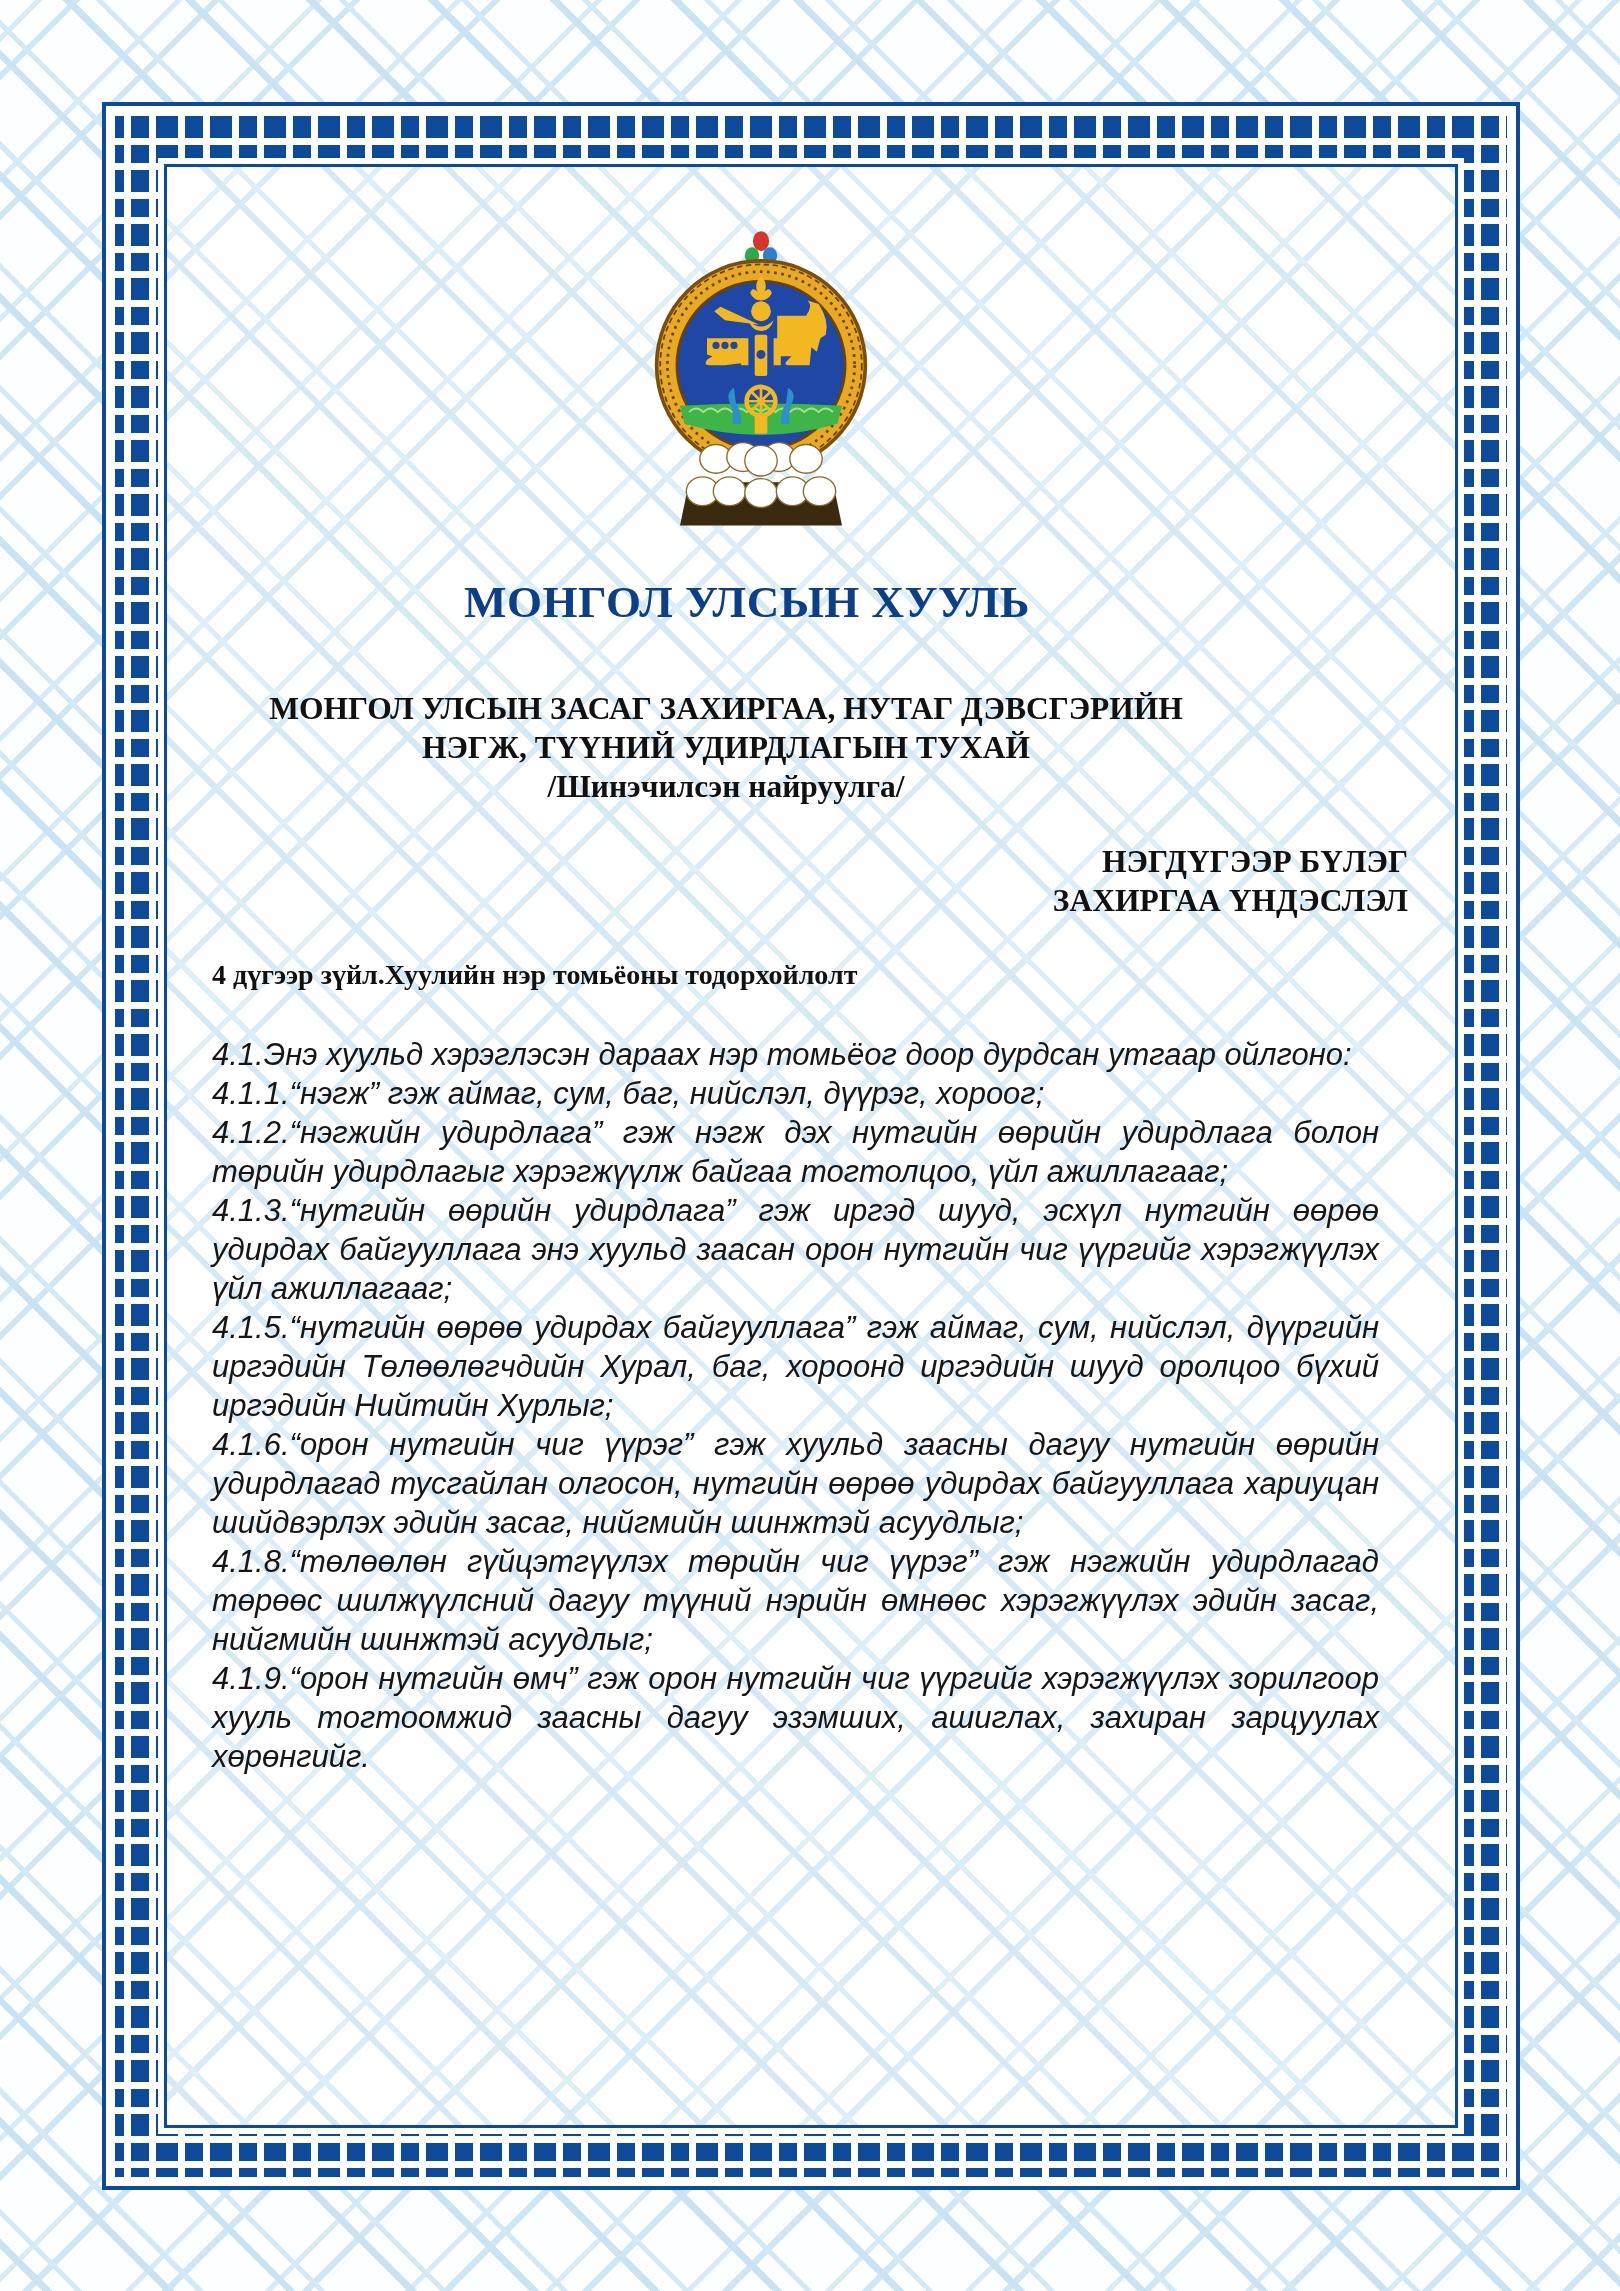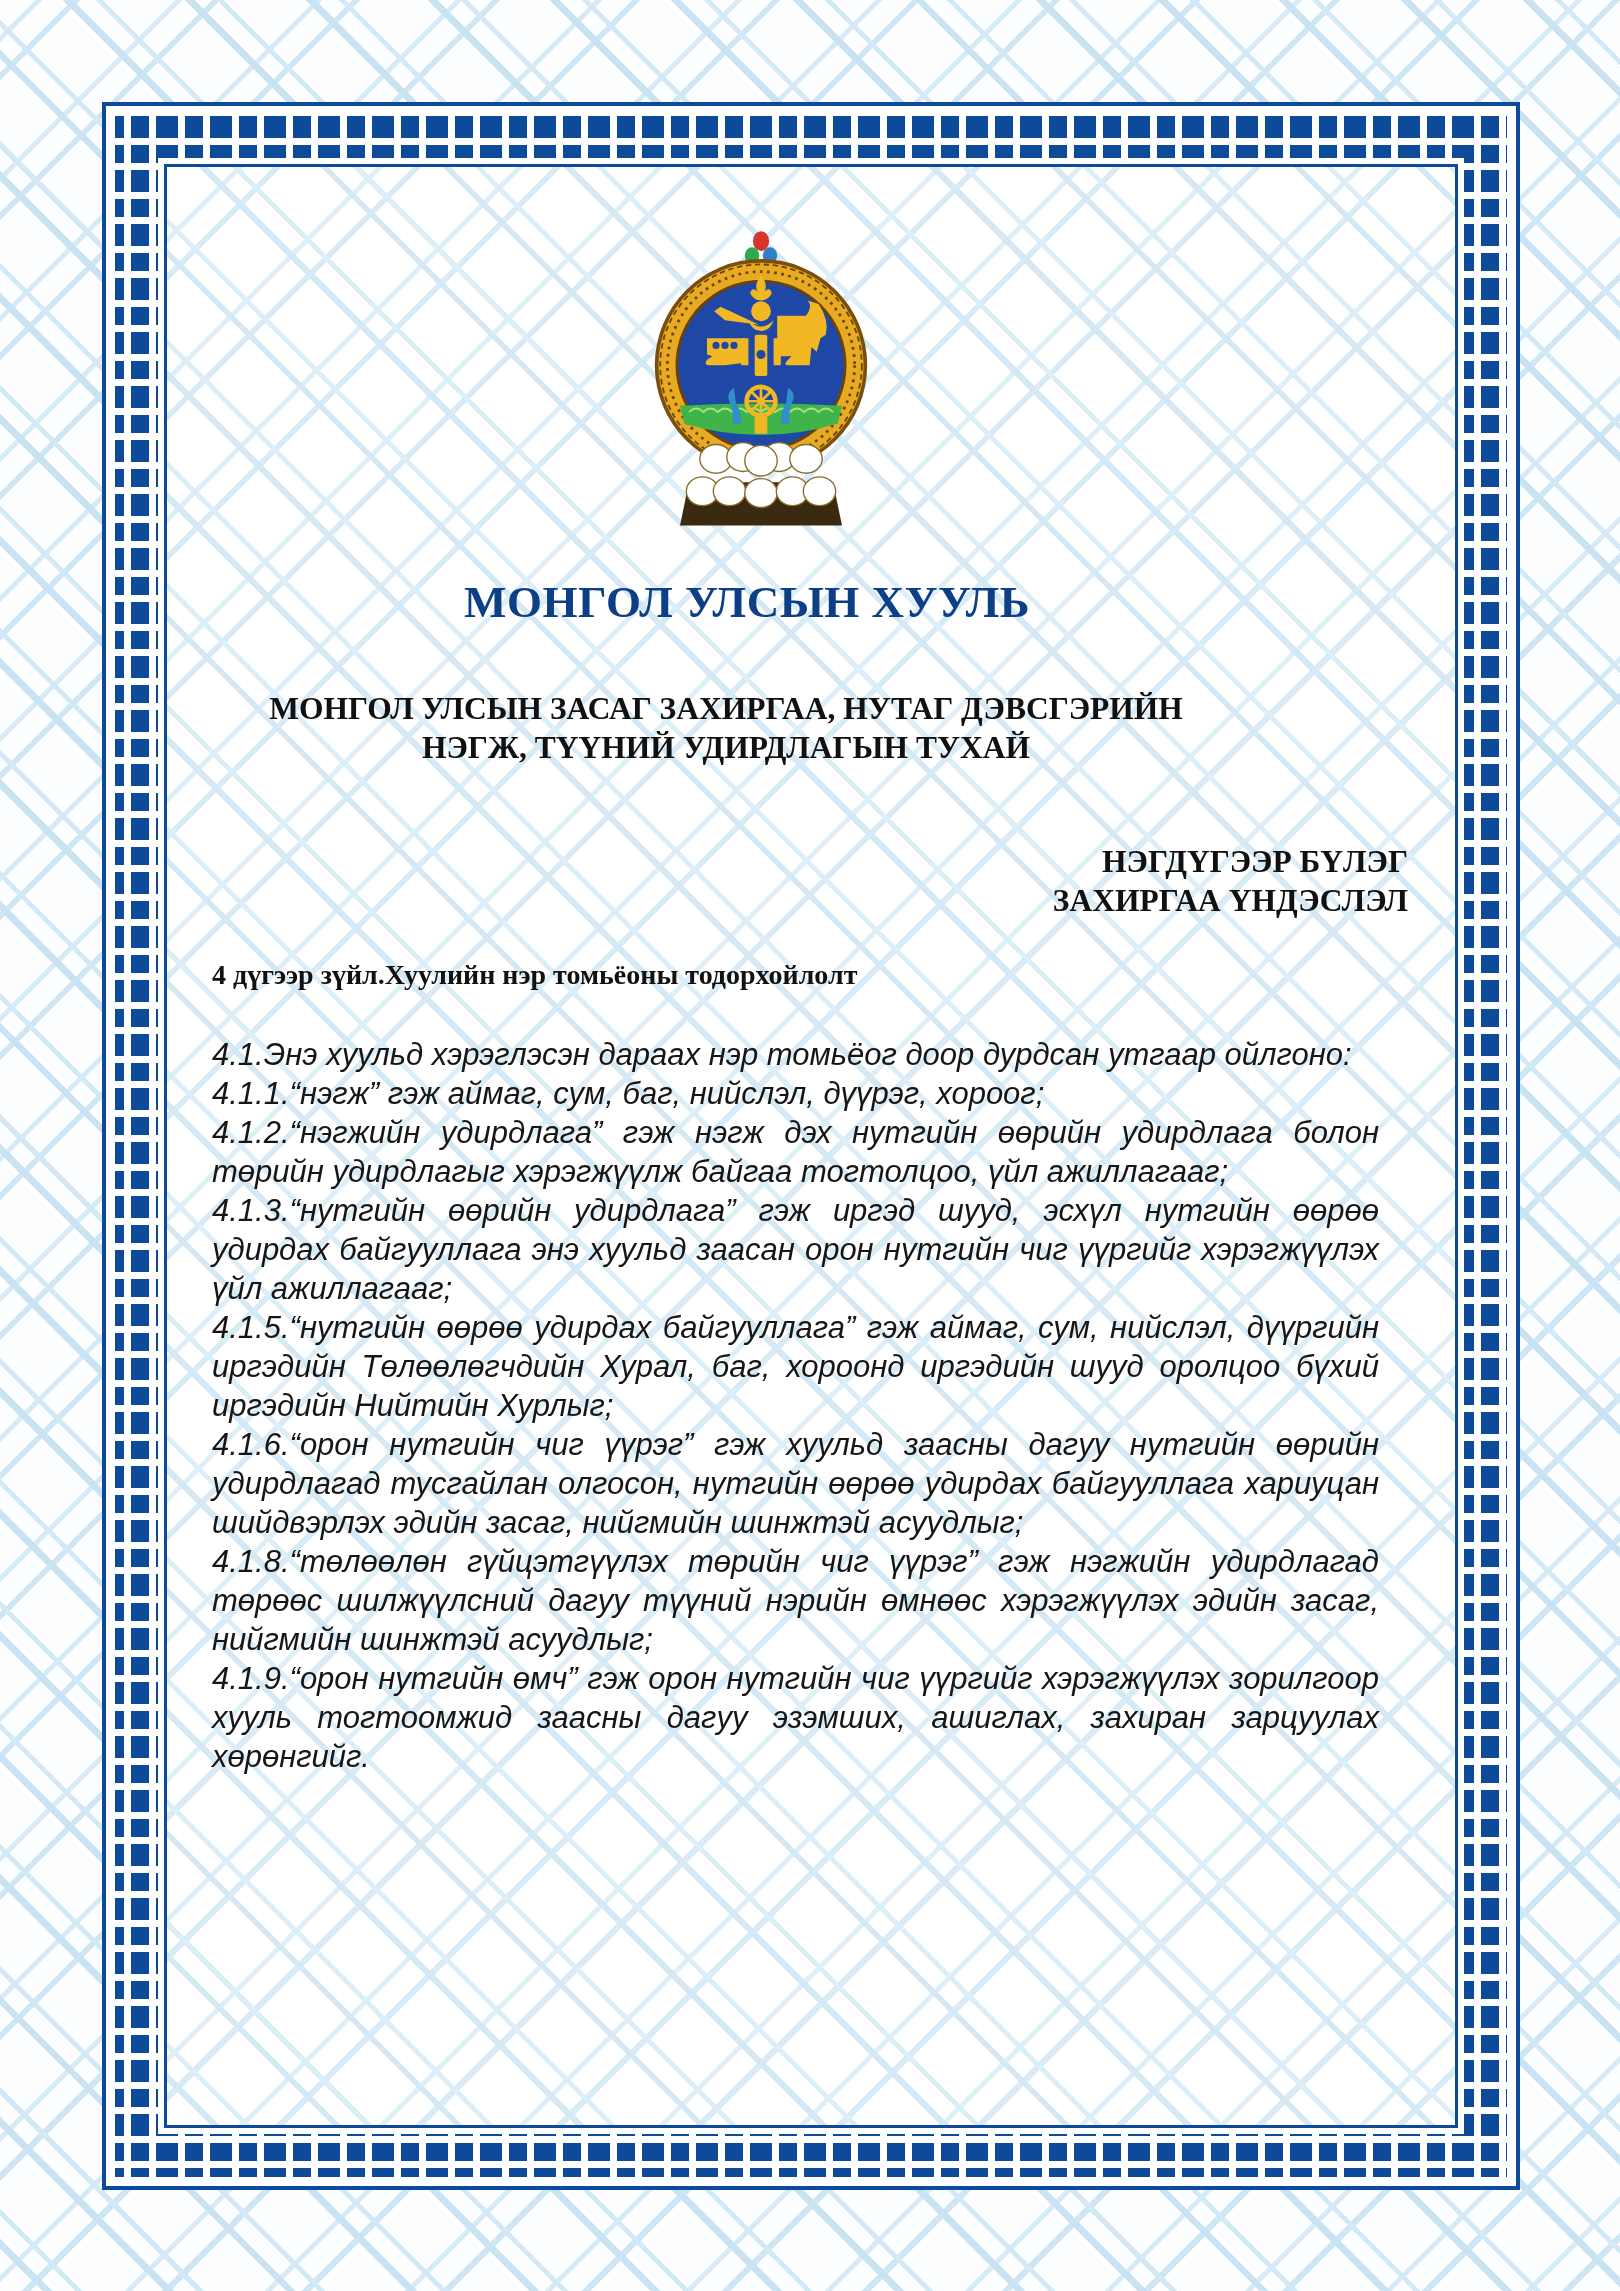--- a/index.html
+++ b/index.html
@@ -149,20 +149,21 @@
       <ellipse cx="185" cy="300" rx="18" ry="16"></ellipse>
     </g>
   </svg>
 </div>
 
 <div class="law-title">МОНГОЛ УЛСЫН ХУУЛЬ</div>
 
 <div class="subtitle sub1">
   <div>МОНГОЛ УЛСЫН ЗАСАГ ЗАХИРГАА, НУТАГ ДЭВСГЭРИЙН</div>
   <div>НЭГЖ, ТҮҮНИЙ УДИРДЛАГЫН ТУХАЙ</div>
+  <div>/Шинэчилсэн найруулга/</div>
 </div>
 
 <div class="subtitle chapter">
   <div>НЭГДҮГЭЭР БҮЛЭГ</div>
   <div>ЗАХИРГАА ҮНДЭСЛЭЛ</div>
 </div>
 
 <div class="article-heading">4 дүгээр зүйл.Хуулийн нэр томьёоны тодорхойлолт</div>
 
 <div class="body-text">

